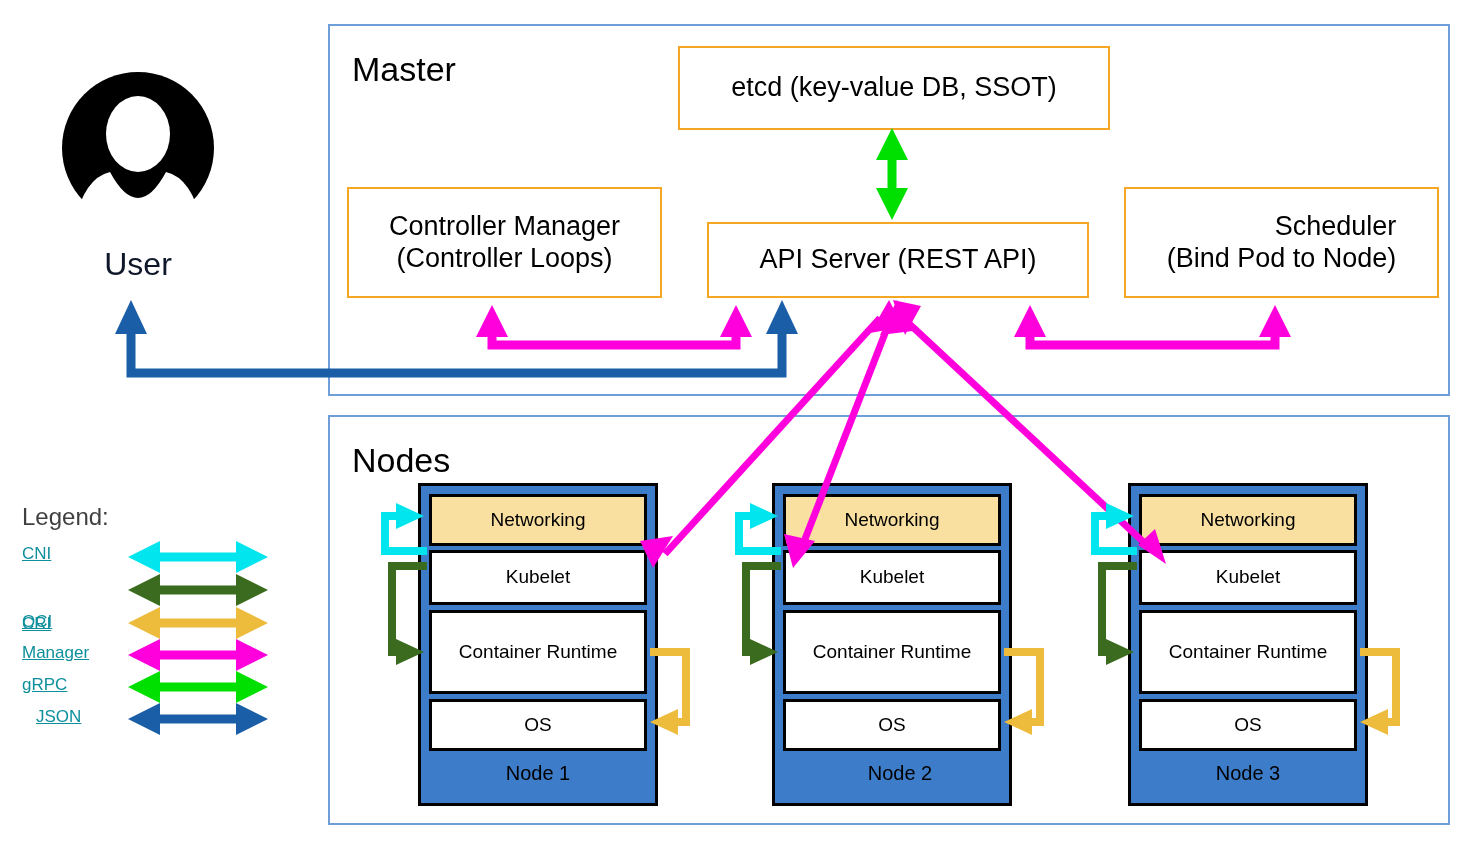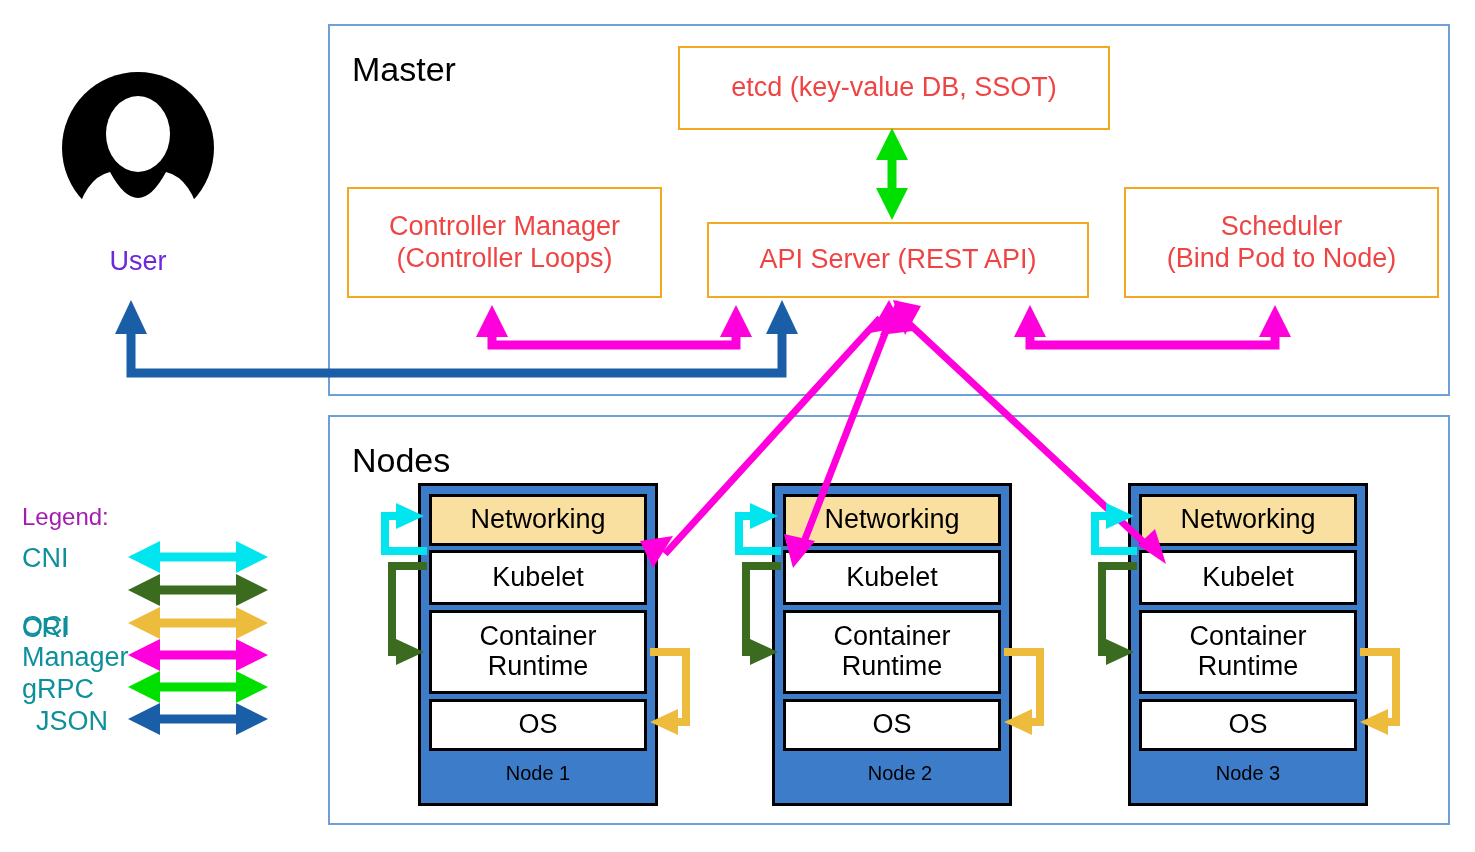--- a/index.html
+++ b/index.html
@@ -37,21 +37,21 @@
   }
 
   
   .comp-box {
     border: 2px solid #f5a623;
     background: #ffffff;
     display: flex;
     align-items: center;
     justify-content: center;
     text-align: center;
-    color: #ef4444;
+    color: #000000;
     font-size: 27px;
     line-height: 1.18;
     padding: 2px 13px;
   }
   .comp-box span { display: block; }
 
   
   .node-card {
     background: #3d7cc9;
     border: 3px solid #000000;
@@ -60,58 +60,59 @@
   .node-inner {
     position: absolute;
     left: 8px;
     right: 8px;
     border: 3px solid #000000;
     box-sizing: border-box;
     display: flex;
     align-items: center;
     justify-content: center;
     text-align: center;
-    font-size: 27px;
+    font-size: 19px;
     color: #000000;
     line-height: 1.1;
     background: #ffffff;
   }
   .node-inner.networking { background: #fae0a0; }
   .node-label {
     position: absolute;
     left: 0;
     right: 0;
     text-align: center;
     color: #000000;
     font-size: 20px;
     line-height: 1;
   }
 
   
   .user-caption {
     position: absolute;
     text-align: center;
-    font-size: 27px;
-    color: #6d28d9;
+    font-size: 32px;
+    color: #0f172a;
     line-height: 1;
     white-space: nowrap;
   }
 
   
   .legend-title {
     position: absolute;
     font-size: 24px;
-    color: #a21caf;
+    color: #404040;
     line-height: 1;
   }
   .legend-label {
     position: absolute;
-    font-size: 27px;
+    font-size: 17px;
     color: #0e8f9c;
     line-height: 1;
+    text-decoration: underline;
     white-space: nowrap;
     cursor: pointer;
   }
 
   svg.overlay {
     position: absolute;
     left: 0;
     top: 0;
     width: 1475px;
     height: 852px;
@@ -156,21 +157,21 @@
     <div>
       <span>Controller Manager</span>
       <span>(Controller Loops)</span>
     </div>
   </div>
 
   <div class="abs comp-box" style="left:707px; top:222px; width:382px; height:76px;">
     <span>API Server (REST API)</span>
   </div>
 
-  <div class="abs comp-box" style="left:1124px; top:187px; width:315px; height:111px;">
+  <div class="abs comp-box" style="left:1124px; top:187px; width:315px; height:111px;text-align:right;">
     <div>
       <span>Scheduler</span>
       <span>(Bind Pod to Node)</span>
     </div>
   </div>
 
   <div class="abs group-box" style="left:328px; top:415px; width:1122px; height:410px;"></div>
   <div class="group-title" style="left:352px; top:443px;">Nodes</div>
 
   <div class="abs node-card" style="left:418px; top:483px; width:240px; height:323px;">

